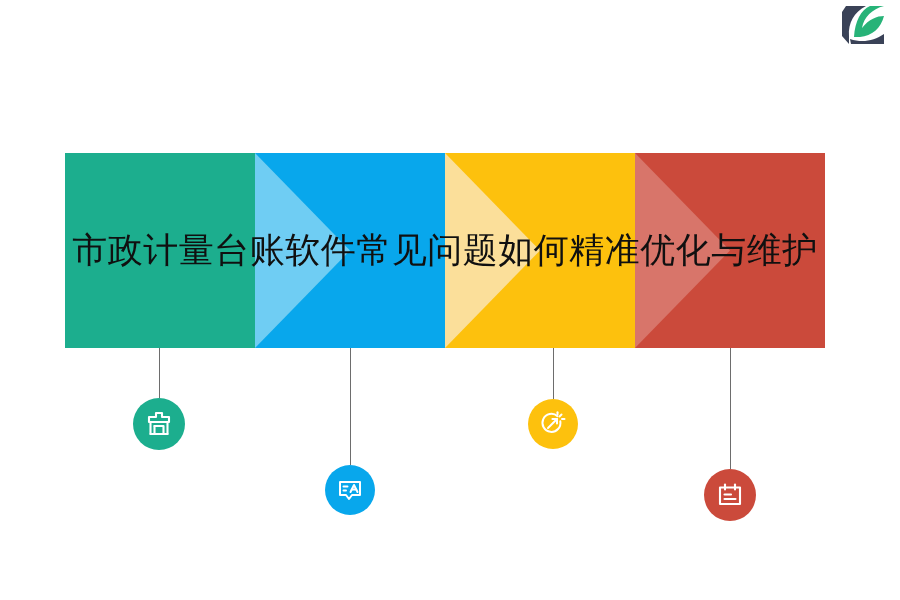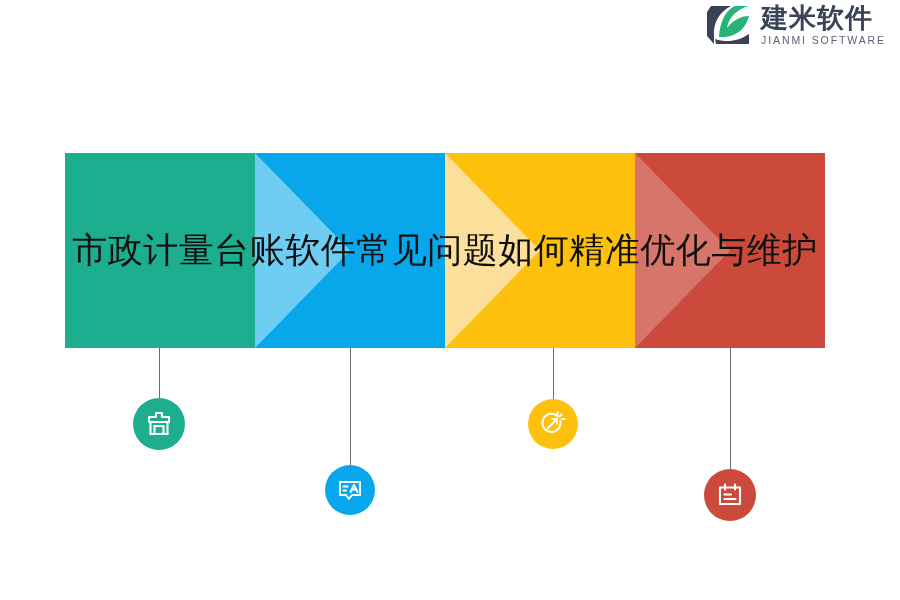--- a/index.html
+++ b/index.html
@@ -115,24 +115,20 @@
 <body>
 
 <div class="brand">
   <span class="brand-mark">
     <svg viewBox="0 0 46 44" width="46" height="44" aria-hidden="true">
       <path d="M6 3 L26 3 C14 9 8 20 9 33 L9 41 L2 33 L2 9 Z" fill="#3a4257"></path>
       <path d="M30 3 L44 3 C32 6 24 14 22 25 C29 16 37 13 44 13 C41 25 32 33 20 34 L14 34 C15 18 21 7 30 3 Z" fill="#27b378"></path>
       <path d="M10 36 C22 40 34 38 44 31 L44 41 L11 41 Z" fill="#3a4257"></path>
     </svg>
   </span>
-  <span class="brand-text">
-    <span class="brand-cn">建米软件</span>
-    <span class="brand-en">JIANMI SOFTWARE</span>
-  </span>
 </div>
 
 <div class="banner">
   <svg class="banner-svg" viewBox="0 0 760 195" preserveAspectRatio="none">
 
     <rect x="0" y="0" width="190" height="195" fill="#1cae8e"></rect>
 
     <rect x="190" y="0" width="190" height="195" fill="#08a7ec"></rect>
     <polygon points="190,0 285,97.5 190,195" fill="#6fcdf3"></polygon>
 

